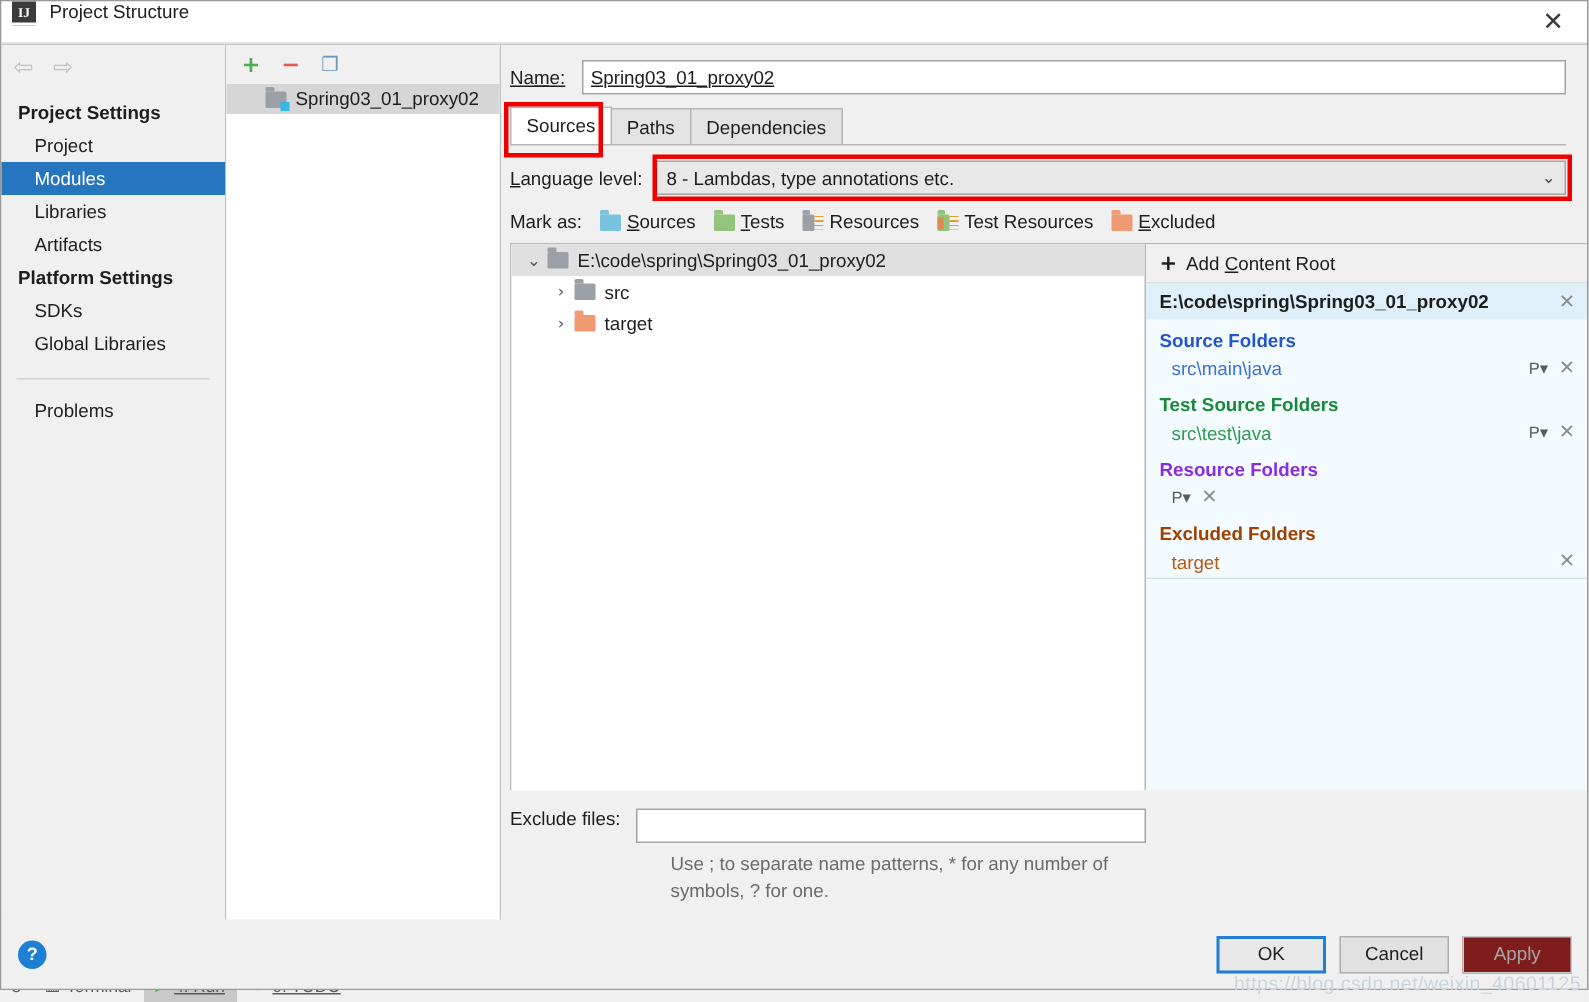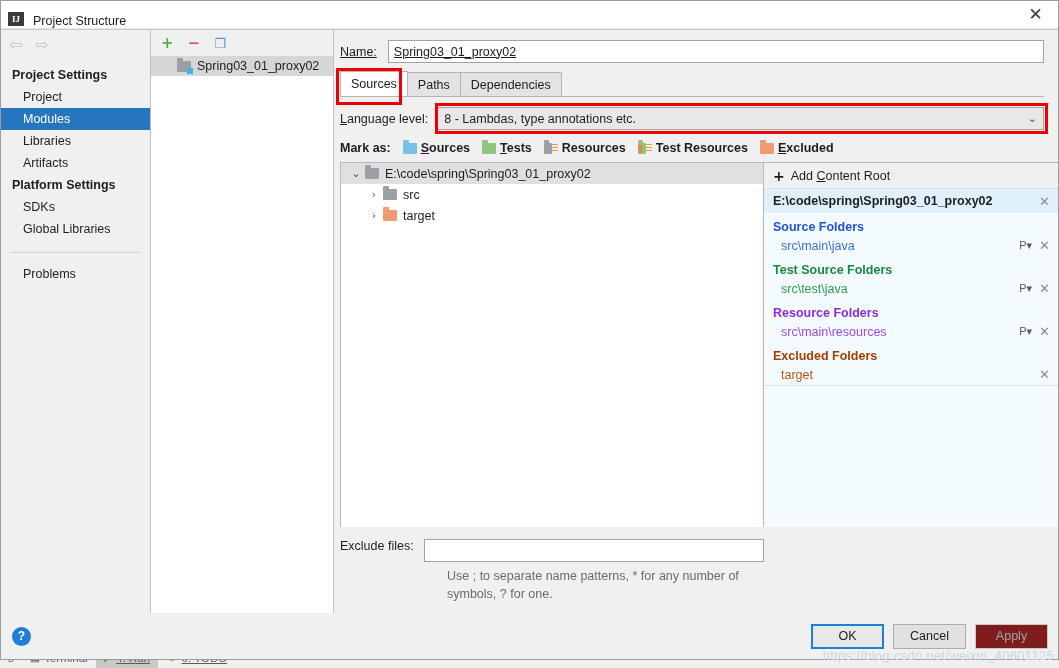--- a/index.html
+++ b/index.html
@@ -43,21 +43,21 @@
     width: 1059px; height: 660px;
     background: #f0f0f0;
     border: 1px solid #9a9a9a;
     display: flex; flex-direction: column;
   }
 
   
   #titlebar {
     height: 28px; min-height: 28px;
     background: #ffffff;
-    display: flex; align-items: flex-end;
+    display: flex; align-items: flex-start;
     padding-left: 7px;
     border-bottom: 1px solid #e8e8e8;
   }
   #app-logo {
     width: 16px; height: 16px;
     background: #3b3b3b;
     color: #ffffff;
     font-size: 9px; font-weight: bold;
     display: flex; align-items: center; justify-content: center;
     letter-spacing: 0px;
@@ -234,21 +234,20 @@
     right: -4px; height: 31px;
     border: 3px solid #ef0000;
     pointer-events: none;
   }
 
   
   #markas-row {
     display: flex; align-items: center;
     margin: 11px 14px 0 6px;
     gap: 12px;
-    font-weight: bold;
   }
   .markas-item {
     display: flex; align-items: center; gap: 4px;
     font-size: 12.5px; cursor: pointer;
   }
   .res-ico {
     position: relative; width: 14px; height: 11px; flex: none;
   }
   .res-ico .lf { position: absolute; left:0; top:0; width:8px; height:11px; background:#9aa0a6; border-radius:1px; }
   .res-ico .lf::before { content:""; position:absolute; left:0; top:-3px; width:5px; height:3px; background:#9aa0a6; border-radius:1px 1px 0 0;}
@@ -554,21 +553,20 @@
 
           <div class="grp-title" style="color:#188a3a">Test Source Folders</div>
           <div class="grp-row">
             <span class="path" style="color:#2f9a52">src\test\java</span>
             <span class="pkg"><span>P</span>▾</span>
             <span class="x">✕</span>
           </div>
 
           <div class="grp-title" style="color:#8a2be2">Resource Folders</div>
           <div class="grp-row">
-            <span class="path" style="color:#9b49e8">src\main\resources</span>
             <span class="pkg"><span>P</span>▾</span>
             <span class="x">✕</span>
           </div>
 
           <div class="grp-title" style="color:#a04000">Excluded Folders</div>
           <div class="grp-row">
             <span class="path" style="color:#b05a1a">target</span>
             <span class="x">✕</span>
           </div>
 

